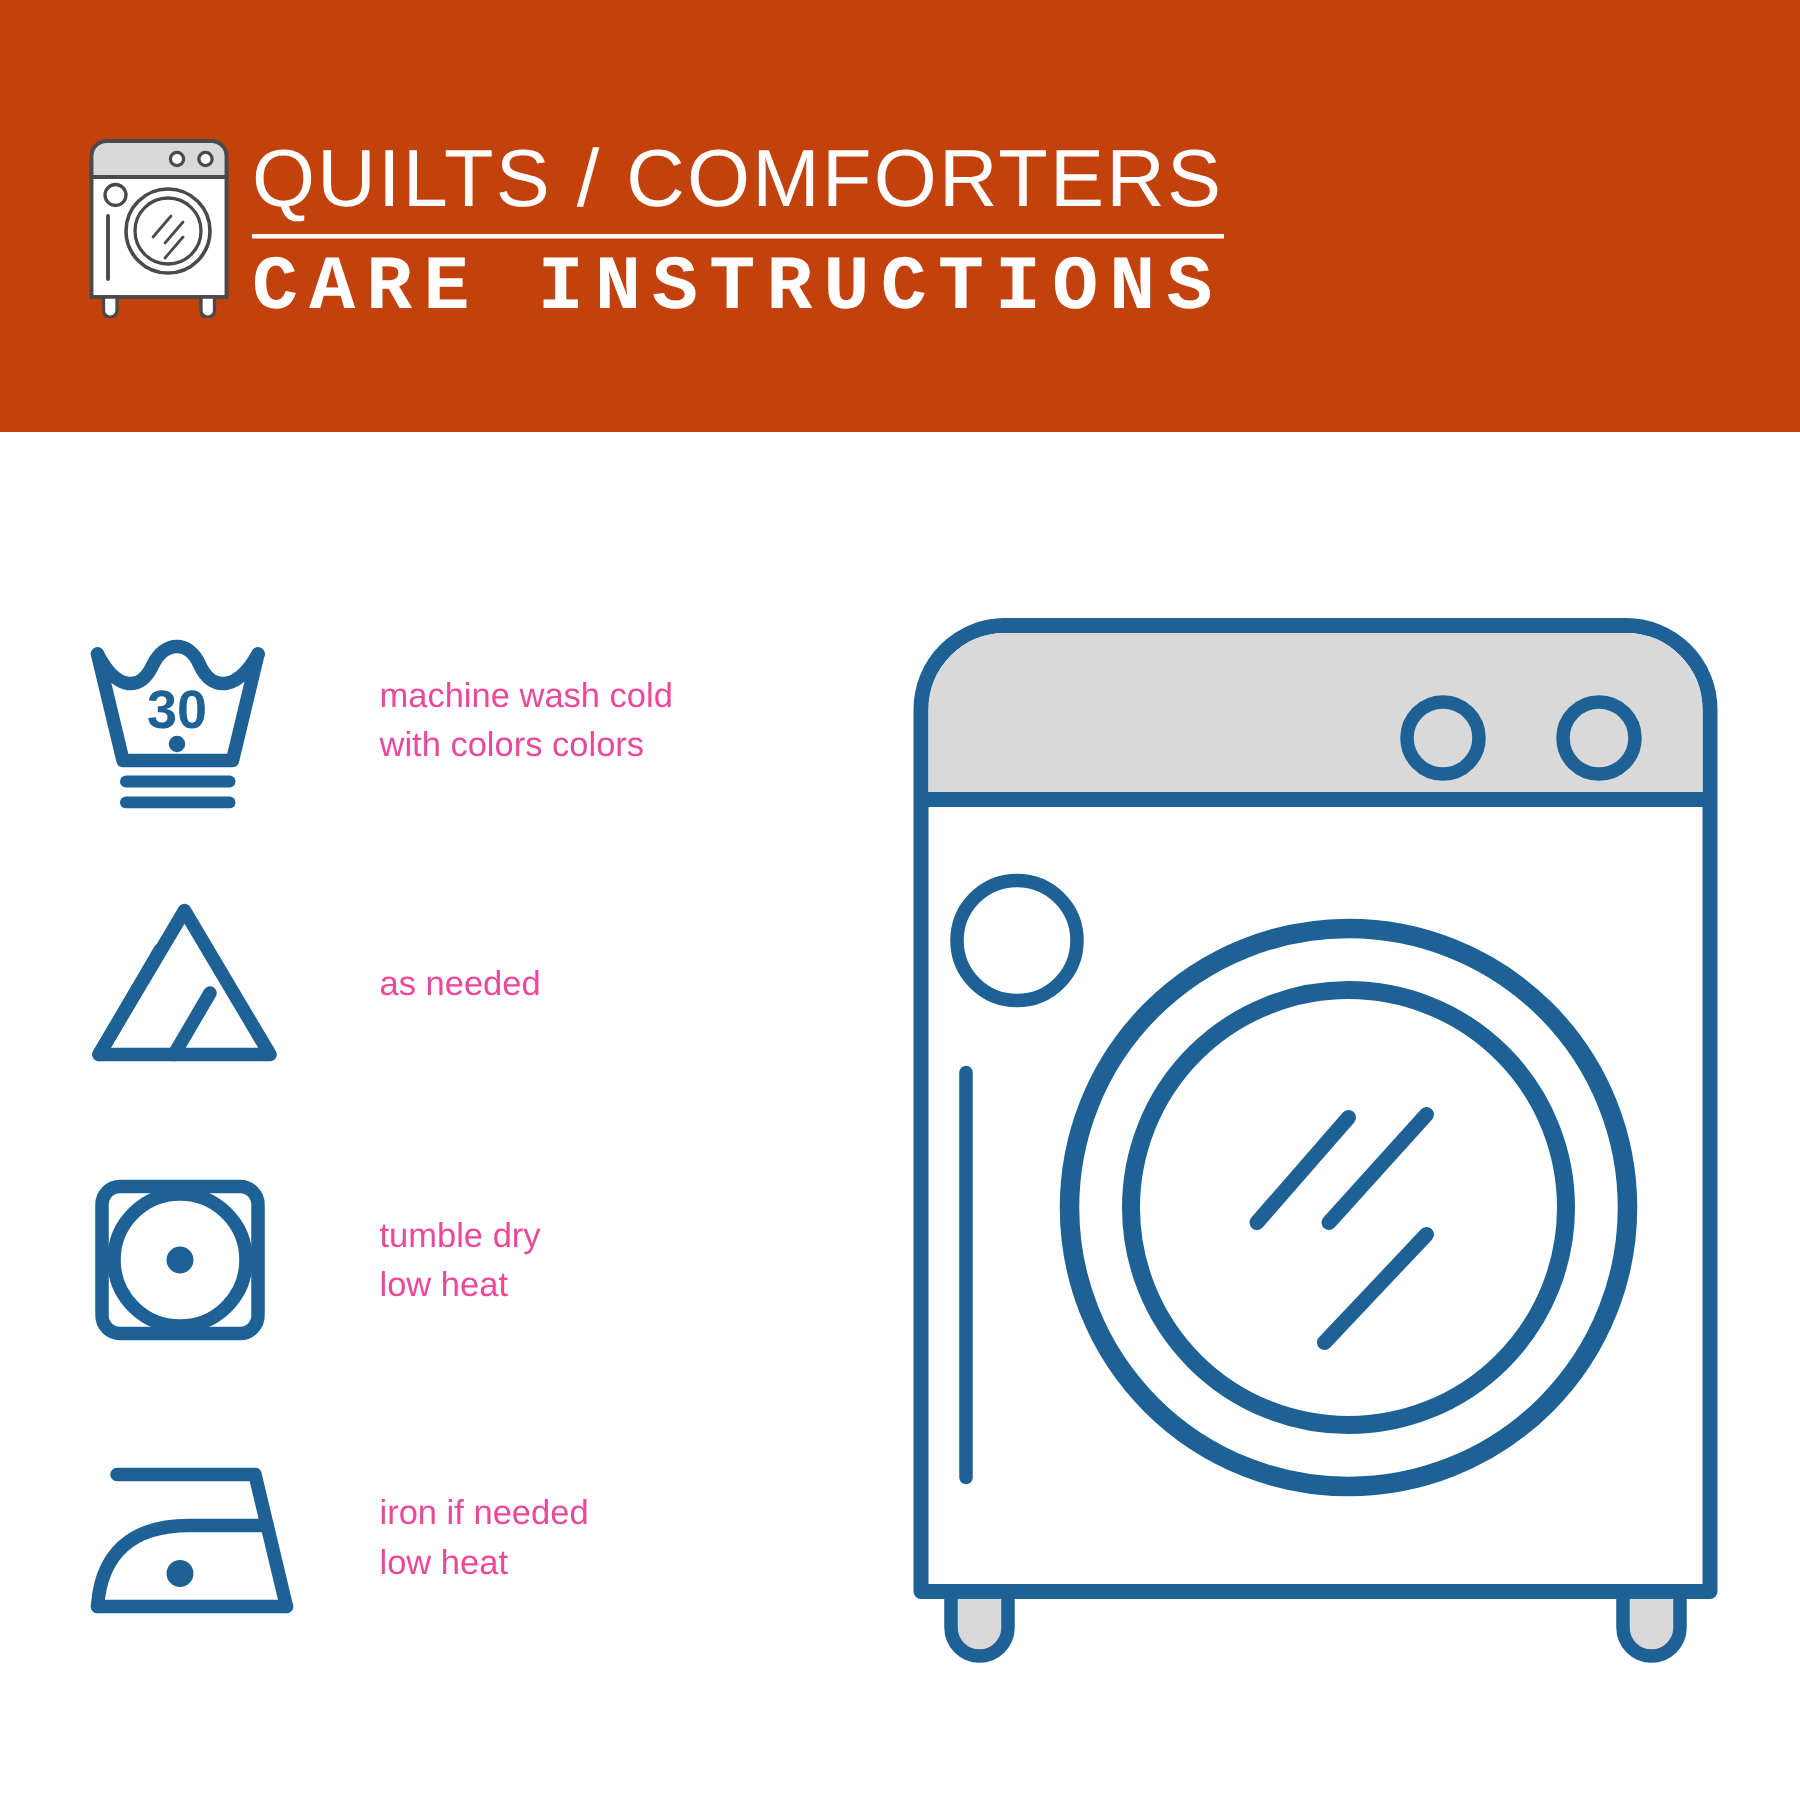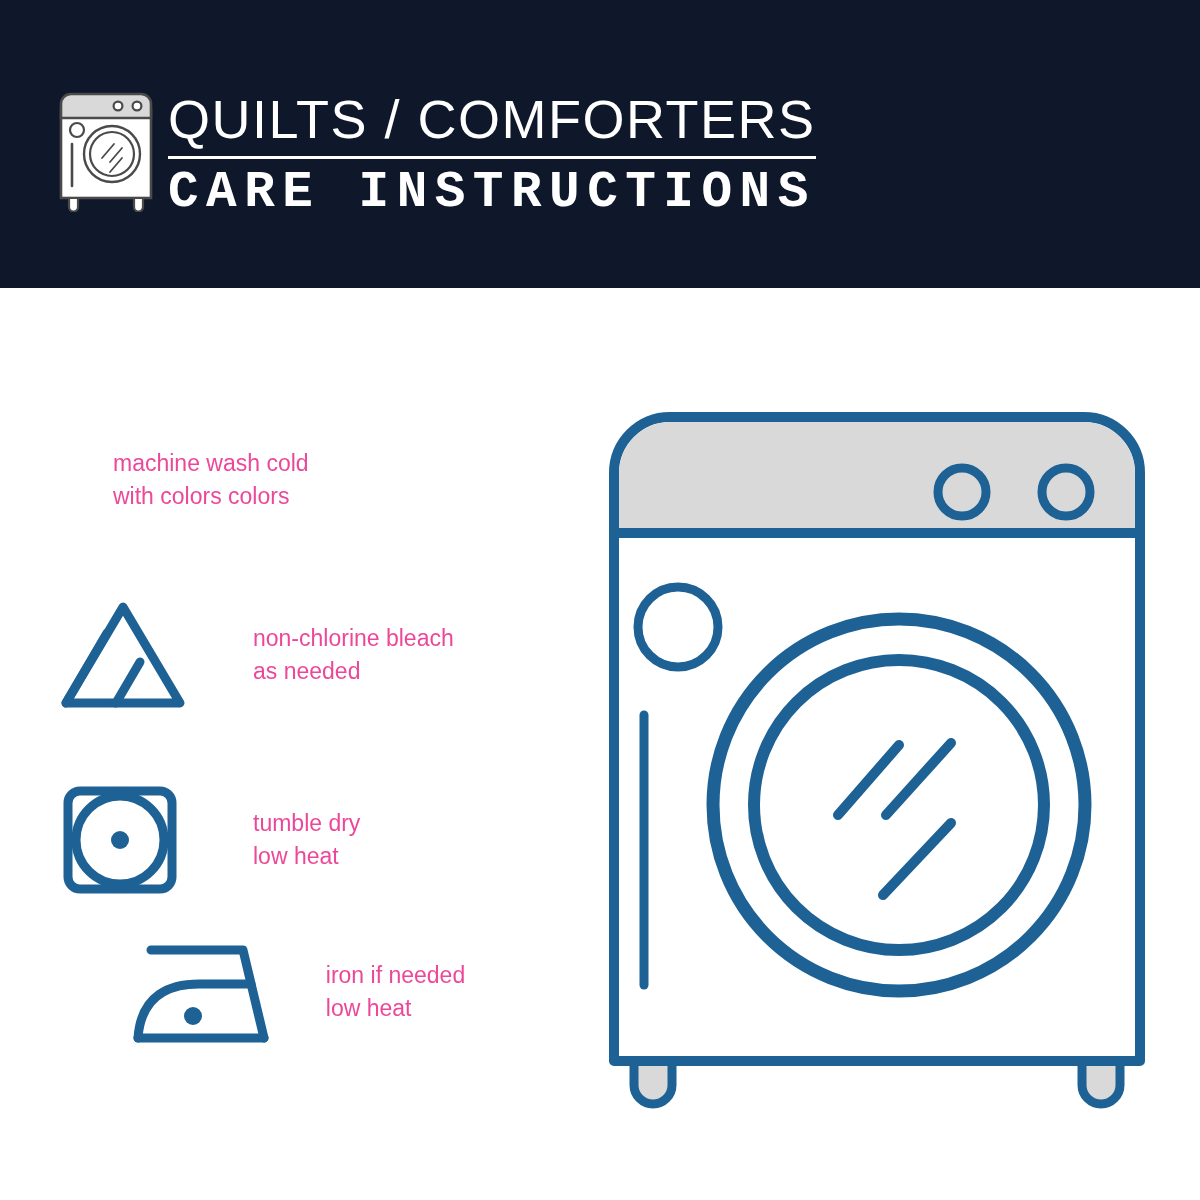--- a/index.html
+++ b/index.html
@@ -15,21 +15,21 @@
     position: relative;
   }
 
   
   #header-band {
     position: absolute;
     left: 0;
     top: 0;
     width: 1200px;
     height: 288px;
-    background: #0f172a;
+    background: #c2410c;
   }
   #header-logo {
     position: absolute;
     left: 52px;
     top: 82px;
     width: 108px;
     height: 130px;
   }
   #header-title-block {
     position: absolute;
@@ -88,21 +88,21 @@
     line-height: 33px;
     color: #ec4899;
     font-weight: 400;
     margin-left: 55px;
   }
   .care-text .tline { display: block; white-space: nowrap; }
 
   #care-row-0 { top: 10px; }
   #care-row-1 { top: 185px; }
   #care-row-2 { top: 370px; }
-  #care-row-3 { top: 522px; justify-content: center; }
+  #care-row-3 { top: 555px; }
 
   
   #washer-illustration {
     position: absolute;
     left: 606px;
     top: 405px;
     width: 560px;
     height: 715px;
   }
 </style>
@@ -141,38 +141,55 @@
     <div id="title-line-1">QUILTS / COMFORTERS</div>
     <div id="title-divider"></div>
     <div id="title-line-2">CARE INSTRUCTIONS</div>
   </div>
 
 </div>
 
 <div id="care-list">
 
   <div class="care-row" id="care-row-0">
+    <div class="care-symbol">
+      <svg width="130" height="118" viewBox="0 0 130 118" xmlns="http://www.w3.org/2000/svg">
+        <g fill="none" stroke="#1d6195" stroke-width="9" stroke-linecap="round" stroke-linejoin="round">
+
+          <path d="M7 15
+                   C 20 40, 36 40, 44 22
+                   C 52 6, 68 6, 75 22
+                   C 83 40, 100 40, 114 15"></path>
+          <path d="M7 15 L24 86 L97 86 L114 15"></path>
+        </g>
+
+        <rect x="22" y="96" width="77" height="8" rx="4" fill="#1d6195"></rect>
+        <rect x="22" y="110" width="77" height="8" rx="4" fill="#1d6195"></rect>
+
+        <text x="60" y="64" font-family="'Liberation Sans', sans-serif" font-size="36" font-weight="700" fill="#1d6195" text-anchor="middle">30</text>
+        <circle cx="60" cy="75" r="5.5" fill="#1d6195"></circle>
+      </svg>
+    </div>
     <div class="care-text">
       <span class="tline">machine wash cold</span>
       <span class="tline">with colors colors</span>
     </div>
   </div>
 
   <div class="care-row" id="care-row-1">
     <div class="care-symbol">
       <svg width="130" height="112" viewBox="0 0 130 112" xmlns="http://www.w3.org/2000/svg">
         <g fill="none" stroke="#1d6195" stroke-width="9" stroke-linejoin="round" stroke-linecap="round">
           <path d="M65 8 L122 104 L8 104 Z"></path>
           <line x1="49" y1="34" x2="8" y2="104"></line>
           <line x1="82" y1="63" x2="58" y2="104"></line>
         </g>
       </svg>
     </div>
     <div class="care-text">
-      <span class="tline">non-chlorine bleach</span>
       <span class="tline">as needed</span>
     </div>
   </div>
 
   <div class="care-row" id="care-row-2">
     <div class="care-symbol">
       <svg width="130" height="112" viewBox="0 0 130 112" xmlns="http://www.w3.org/2000/svg">
         <rect x="10" y="7" width="104" height="98" rx="12" ry="12" fill="none" stroke="#1d6195" stroke-width="9"></rect>
         <circle cx="62" cy="56" r="44" fill="none" stroke="#1d6195" stroke-width="9"></circle>
         <circle cx="62" cy="56" r="9" fill="#1d6195"></circle>

